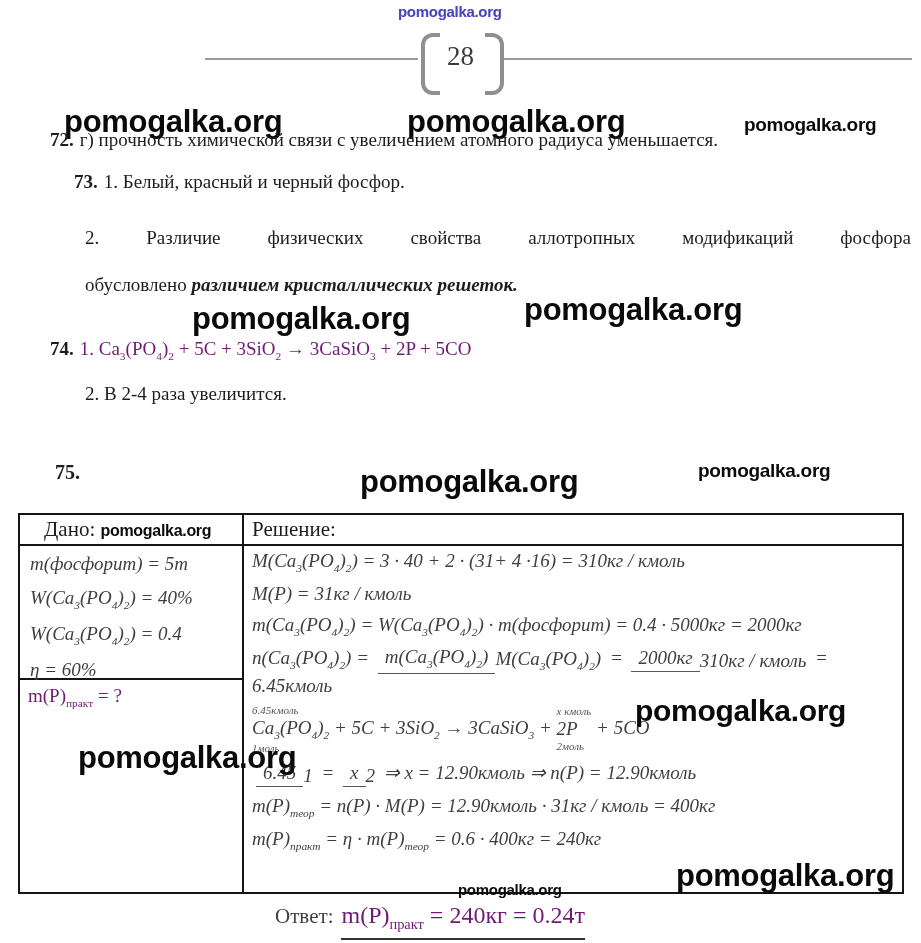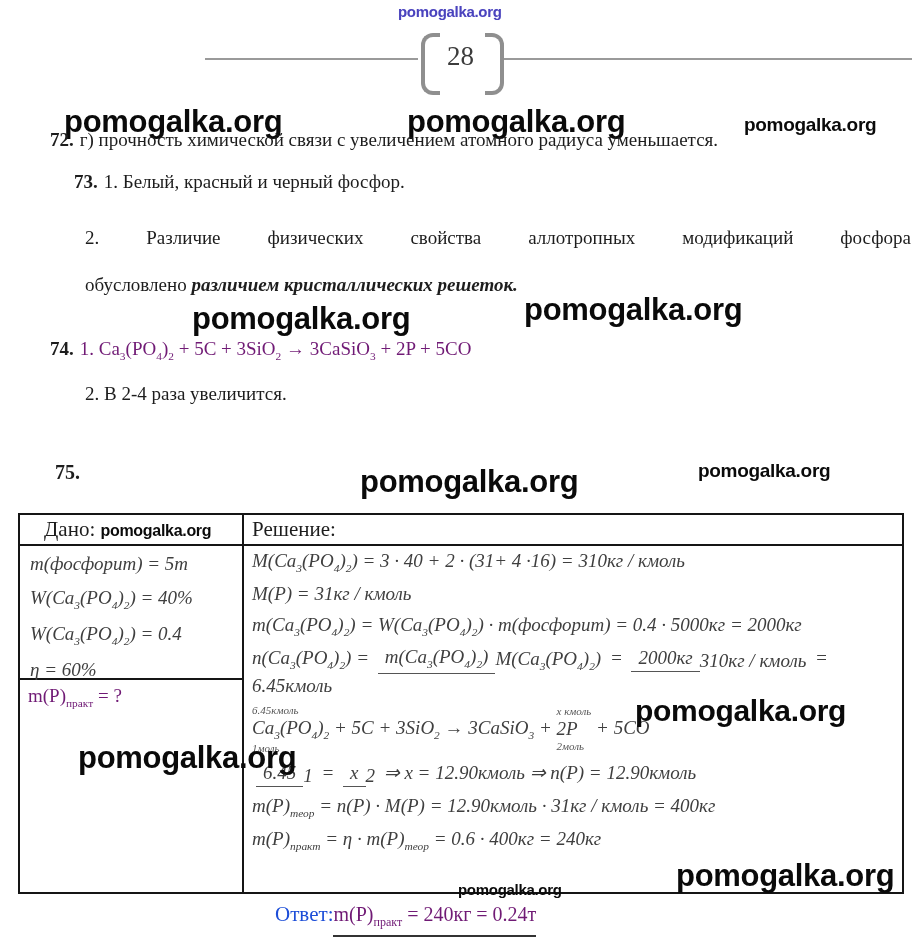--- a/index.html
+++ b/index.html
@@ -75,23 +75,23 @@
   .cell-header{position:absolute;font-size:21px;color:#1d1d1d;top:2px;}
   .given-h{left:24px;}
   .sol-h{left:232px;}
   .given-box{position:absolute;left:8px;top:37px;width:208px;}
   .given-box .math-line{margin-bottom:10px;}
   .find-box{position:absolute;left:8px;top:170px;font-size:19px;}
   .sol-box{position:absolute;left:230px;top:34px;width:652px;}
 
   
   .answer{position:absolute;left:275px;top:902px;font-size:21px;}
-  .answer-label{color:#1d4ed8;}
+  .answer-label{color:#404040;margin-right:8px;}
   .answer-formula{display:inline-block;border-bottom:2px solid #333;
-                  padding-bottom:5px;font-size:20px;}
+                  padding-bottom:5px;font-size:24px;}
 </style>
 </head>
 <body>
 
 <div class="page">
 
   <span class="wm wm-top">pomogalka.org</span>
 
   <div class="rule rule-l"></div>
   <div class="rule rule-r"></div>

